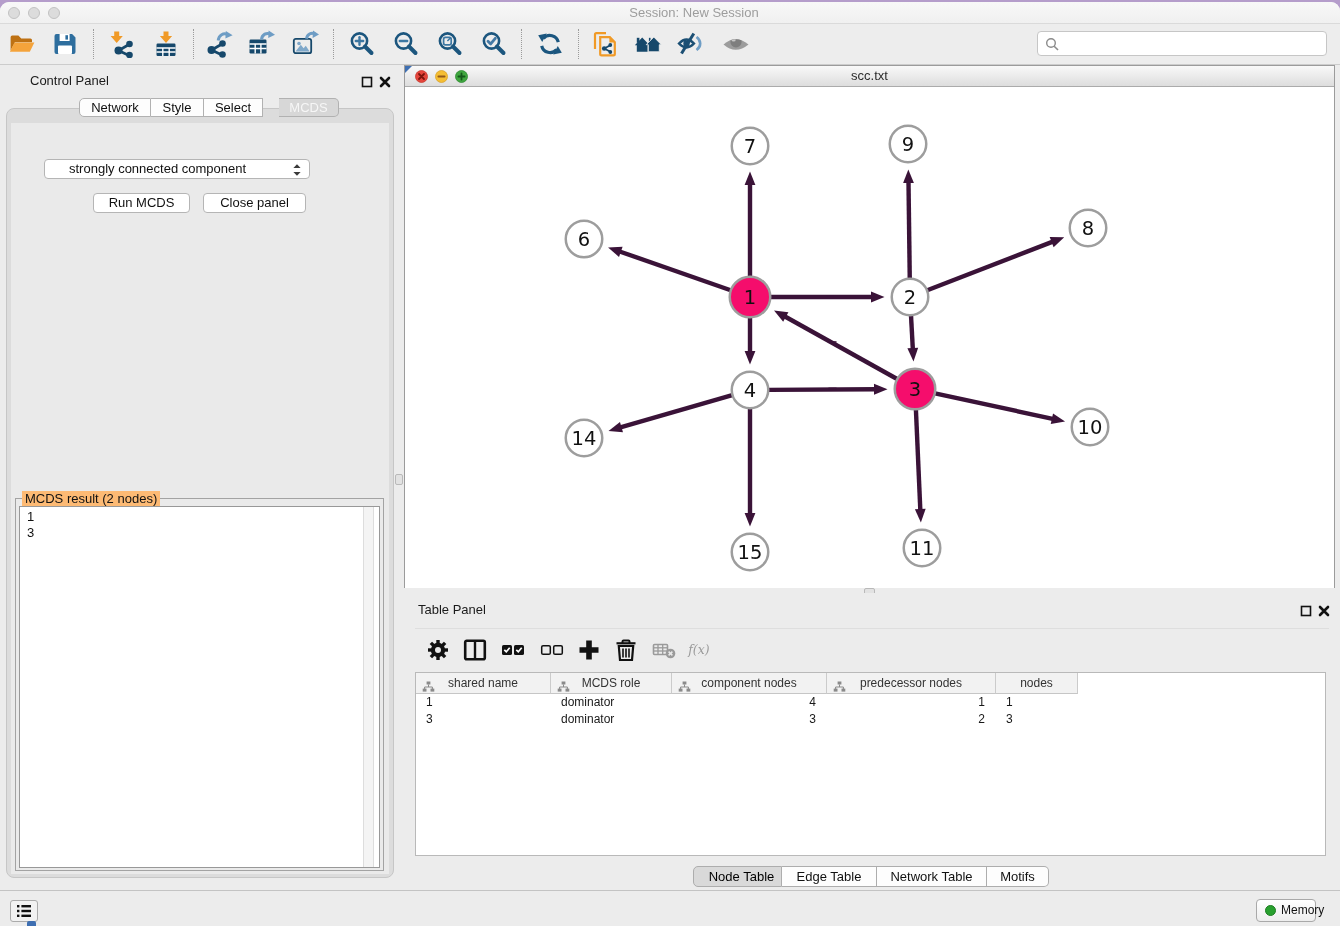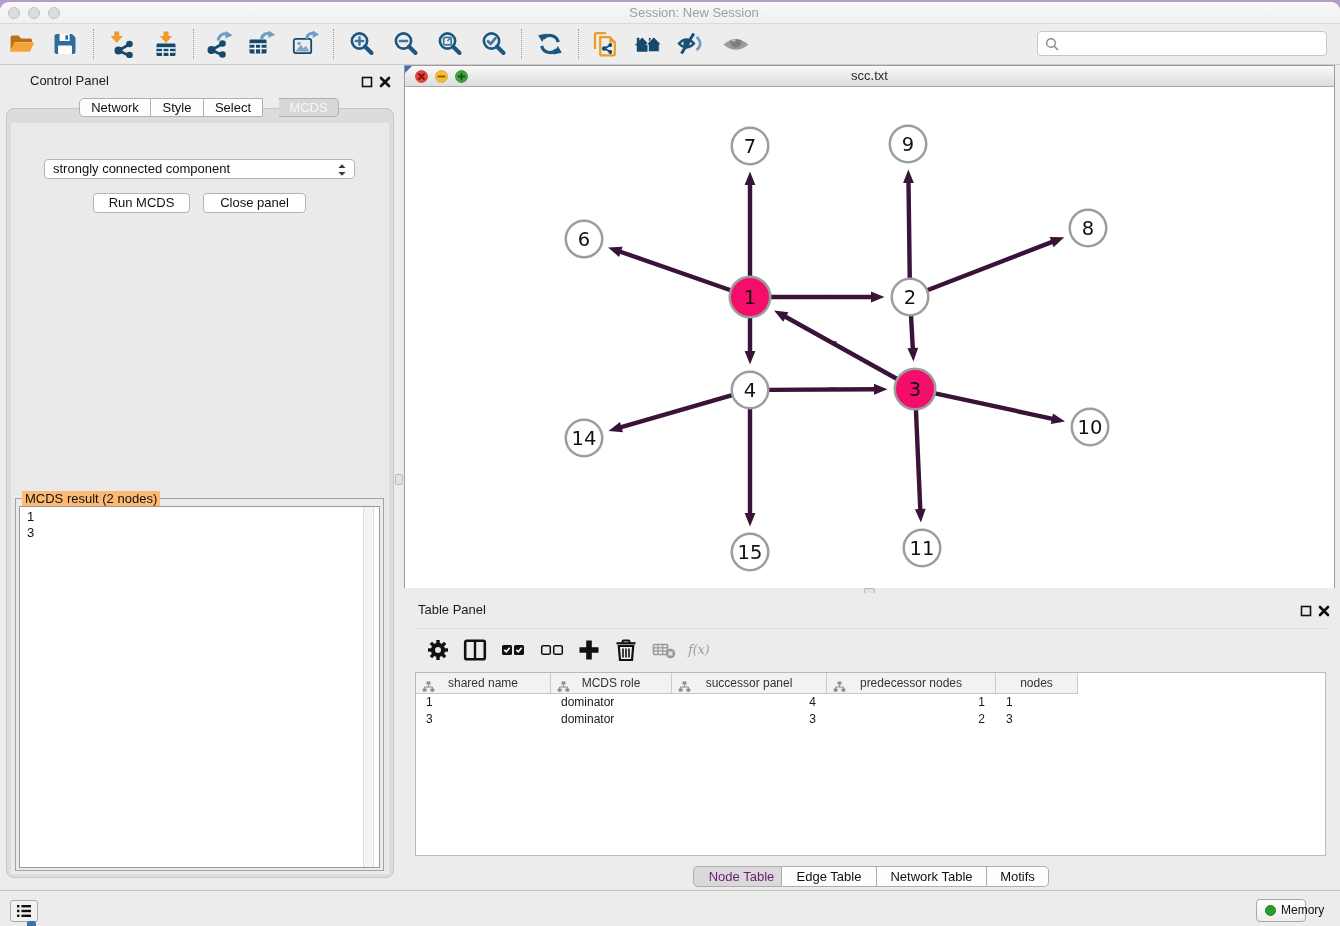--- a/index.html
+++ b/index.html
@@ -25,21 +25,21 @@
 #control-panel { position:absolute; left:0; top:63px; width:395px; height:825px; background:#ececec; }
 .panel-title { position:absolute; font-size:13px; color:#1b1b1b; }
 .float-btn, .closex-btn { position:absolute; width:12px; height:12px; }
 #cp-tabs { position:absolute; top:33px; left:79px; height:17px; display:flex; z-index:3; }
 .cp-tab { height:19px; line-height:18px; font-size:13px; color:#111; background:#fdfdfd; border:1px solid #b1b1b1; border-left:none; text-align:center; }
 .cp-tab.first { border-left:1px solid #b1b1b1; border-radius:5px 0 0 5px; }
 .cp-tab.selected { background:#d7d7d7; color:#f6f6f6; border-radius:0 5px 5px 0;margin-left:16px; }
 #cp-content { position:absolute; left:6px; top:43px; width:388px; height:770px; background:#dcdcdc; border:1px solid #c6c6c6; border-radius:8px; }
 #cp-inner { position:absolute; left:4px; top:14px; width:378px; height:751px; background:#eaeaea; }
 #opt-label { position:absolute; top:17px; left:0; width:100%; text-align:center; font-size:13px; color:#111; }
-#criterion-select { position:absolute; left:33px; top:36px; width:311px; height:20px; background:#ffffff; border:1px solid #b5b5b5; border-radius:4px; font-size:13px; color:#111; line-height:18px; padding-left:8px; }
+#criterion-select { position:absolute; left:33px; top:36px; width:266px; height:20px; background:#ffffff; border:1px solid #b5b5b5; border-radius:4px; font-size:13px; color:#111; line-height:18px; padding-left:24px; }
 #criterion-select .updown { position:absolute; right:7px; top:3px; }
 .cp-button { position:absolute; top:70px; height:20px; background:#ffffff; border:1px solid #b5b5b5; border-radius:4px; font-size:13px; color:#111; text-align:center; line-height:18px; }
 #run-btn { left:82px; width:97px; }
 #close-btn { left:192px; width:103px; }
 #result-fieldset { position:absolute; left:4px; top:375px; width:369px; height:373px; border:1px solid #a3a3a3; }
 #result-legend { position:absolute; left:6px; top:-8px; background:#fdba74; padding:0 3px; font-size:13px; color:#111; }
 #result-box { position:absolute; left:3px; top:7px; width:361px; height:362px; background:#ffffff; border:1px solid #989898; overflow:hidden; }
 #result-list { position:absolute; left:7px; top:2px; font-size:13px; color:#111; line-height:16px; white-space:pre; }
 #result-scroll { position:absolute; right:5px; top:0px; width:11px; height:100%; background:#f4f4f4; border-left:1px solid #dddddd; border-right:1px solid #dddddd; }
 
@@ -68,26 +68,26 @@
 .th-cell { position:relative; height:21px; background:#f2f2f2; border-right:1px solid #cbcbcb; border-bottom:1px solid #c6c6c6; font-size:12px; color:#333; text-align:center; line-height:20px; }
 .th-cell .tree-icon { position:absolute; left:6px; top:5px; }
 .tr-row { position:absolute; left:0; height:17px; width:100%; }
 .td-cell { position:absolute; top:0; height:17px; font-size:12px; color:#191919; line-height:17px; }
 .td-left { text-align:left; padding-left:10px; }
 .td-right { text-align:right; padding-right:11px; }
 #tp-tabs { position:absolute; left:289px; top:273px; height:21px; display:flex; }
 .tp-tab { height:21px; line-height:20px; font-size:13px; color:#111; background:#fdfdfd; border:1px solid #adadad; border-left:none; text-align:center; }
 .tp-tab.first { border-left:1px solid #adadad; border-radius:5px 0 0 5px; }
 .tp-tab.last { border-radius:0 5px 5px 0; }
-.tp-tab.selected { background:#d9d9d9; color:#701a75;padding-left:8px; }
+.tp-tab.selected { background:#d9d9d9; color:#000000;padding-left:8px; }
 
 
 #statusbar { position:absolute; left:0; top:888px; width:1340px; height:36px; background:#ececec; border-top:1px solid #c3c3c3; }
 #list-btn { position:absolute; left:10px; top:9px; width:28px; height:22px; background:#f2f2f2; border:1px solid #ababab; border-radius:3px; }
-#memory-btn { position:absolute; left:1256px; top:8px; width:50px; height:23px; background:linear-gradient(#ffffff,#ededed); border:1px solid #a9a9a9; border-radius:4px; font-size:12px; color:#111; }
+#memory-btn { position:absolute; left:1256px; top:8px; width:60px; height:23px; background:linear-gradient(#ffffff,#ededed); border:1px solid #a9a9a9; border-radius:4px; font-size:12px; color:#111; }
 #memory-btn .dot { position:absolute; left:8px; top:5px; width:11px; height:11px; border-radius:50%; background:#28A02E; border:1px solid #1d7d22; }
 #memory-btn .lbl { position:absolute; left:24px; top:3px; font-size:12px; }
 #dock-bit { position:absolute; left:27px; top:919px; width:9px; height:5px; background:#3e6fb2; border-radius:2px 2px 0 0; }
 </style>
 </head>
 <body>
 
 <div id="window">
 
   <div id="titlebar">
@@ -519,21 +519,21 @@
                 <rect x="4.6" y="0.5" width="3.8" height="3" fill="#8a8a8a"></rect>
                 <path d="M6.5 3.5 V6 M2.6 8 V6 H10.4 V8" fill="none" stroke="#8a8a8a" stroke-width="1"></path>
                 <rect x="0.7" y="7.6" width="3.8" height="3" fill="#8a8a8a"></rect>
                 <rect x="8.5" y="7.6" width="3.8" height="3" fill="#8a8a8a"></rect>
               </svg></span><span>MCDS role</span></div>
           <div class="th-cell" style="width: 155px;"><span class="tree-icon"><svg width="13" height="11" viewBox="0 0 13 11">
                 <rect x="4.6" y="0.5" width="3.8" height="3" fill="#8a8a8a"></rect>
                 <path d="M6.5 3.5 V6 M2.6 8 V6 H10.4 V8" fill="none" stroke="#8a8a8a" stroke-width="1"></path>
                 <rect x="0.7" y="7.6" width="3.8" height="3" fill="#8a8a8a"></rect>
                 <rect x="8.5" y="7.6" width="3.8" height="3" fill="#8a8a8a"></rect>
-              </svg></span><span>successor panel</span></div>
+              </svg></span><span>component nodes</span></div>
           <div class="th-cell" style="width: 169px;"><span class="tree-icon"><svg width="13" height="11" viewBox="0 0 13 11">
                 <rect x="4.6" y="0.5" width="3.8" height="3" fill="#8a8a8a"></rect>
                 <path d="M6.5 3.5 V6 M2.6 8 V6 H10.4 V8" fill="none" stroke="#8a8a8a" stroke-width="1"></path>
                 <rect x="0.7" y="7.6" width="3.8" height="3" fill="#8a8a8a"></rect>
                 <rect x="8.5" y="7.6" width="3.8" height="3" fill="#8a8a8a"></rect>
               </svg></span><span>predecessor nodes</span></div>
           <div class="th-cell" style="width: 82px;"><span>nodes</span></div>
         </div>
       <div id="tp-rows">
           <div class="tr-row" style="top: 21px;">

